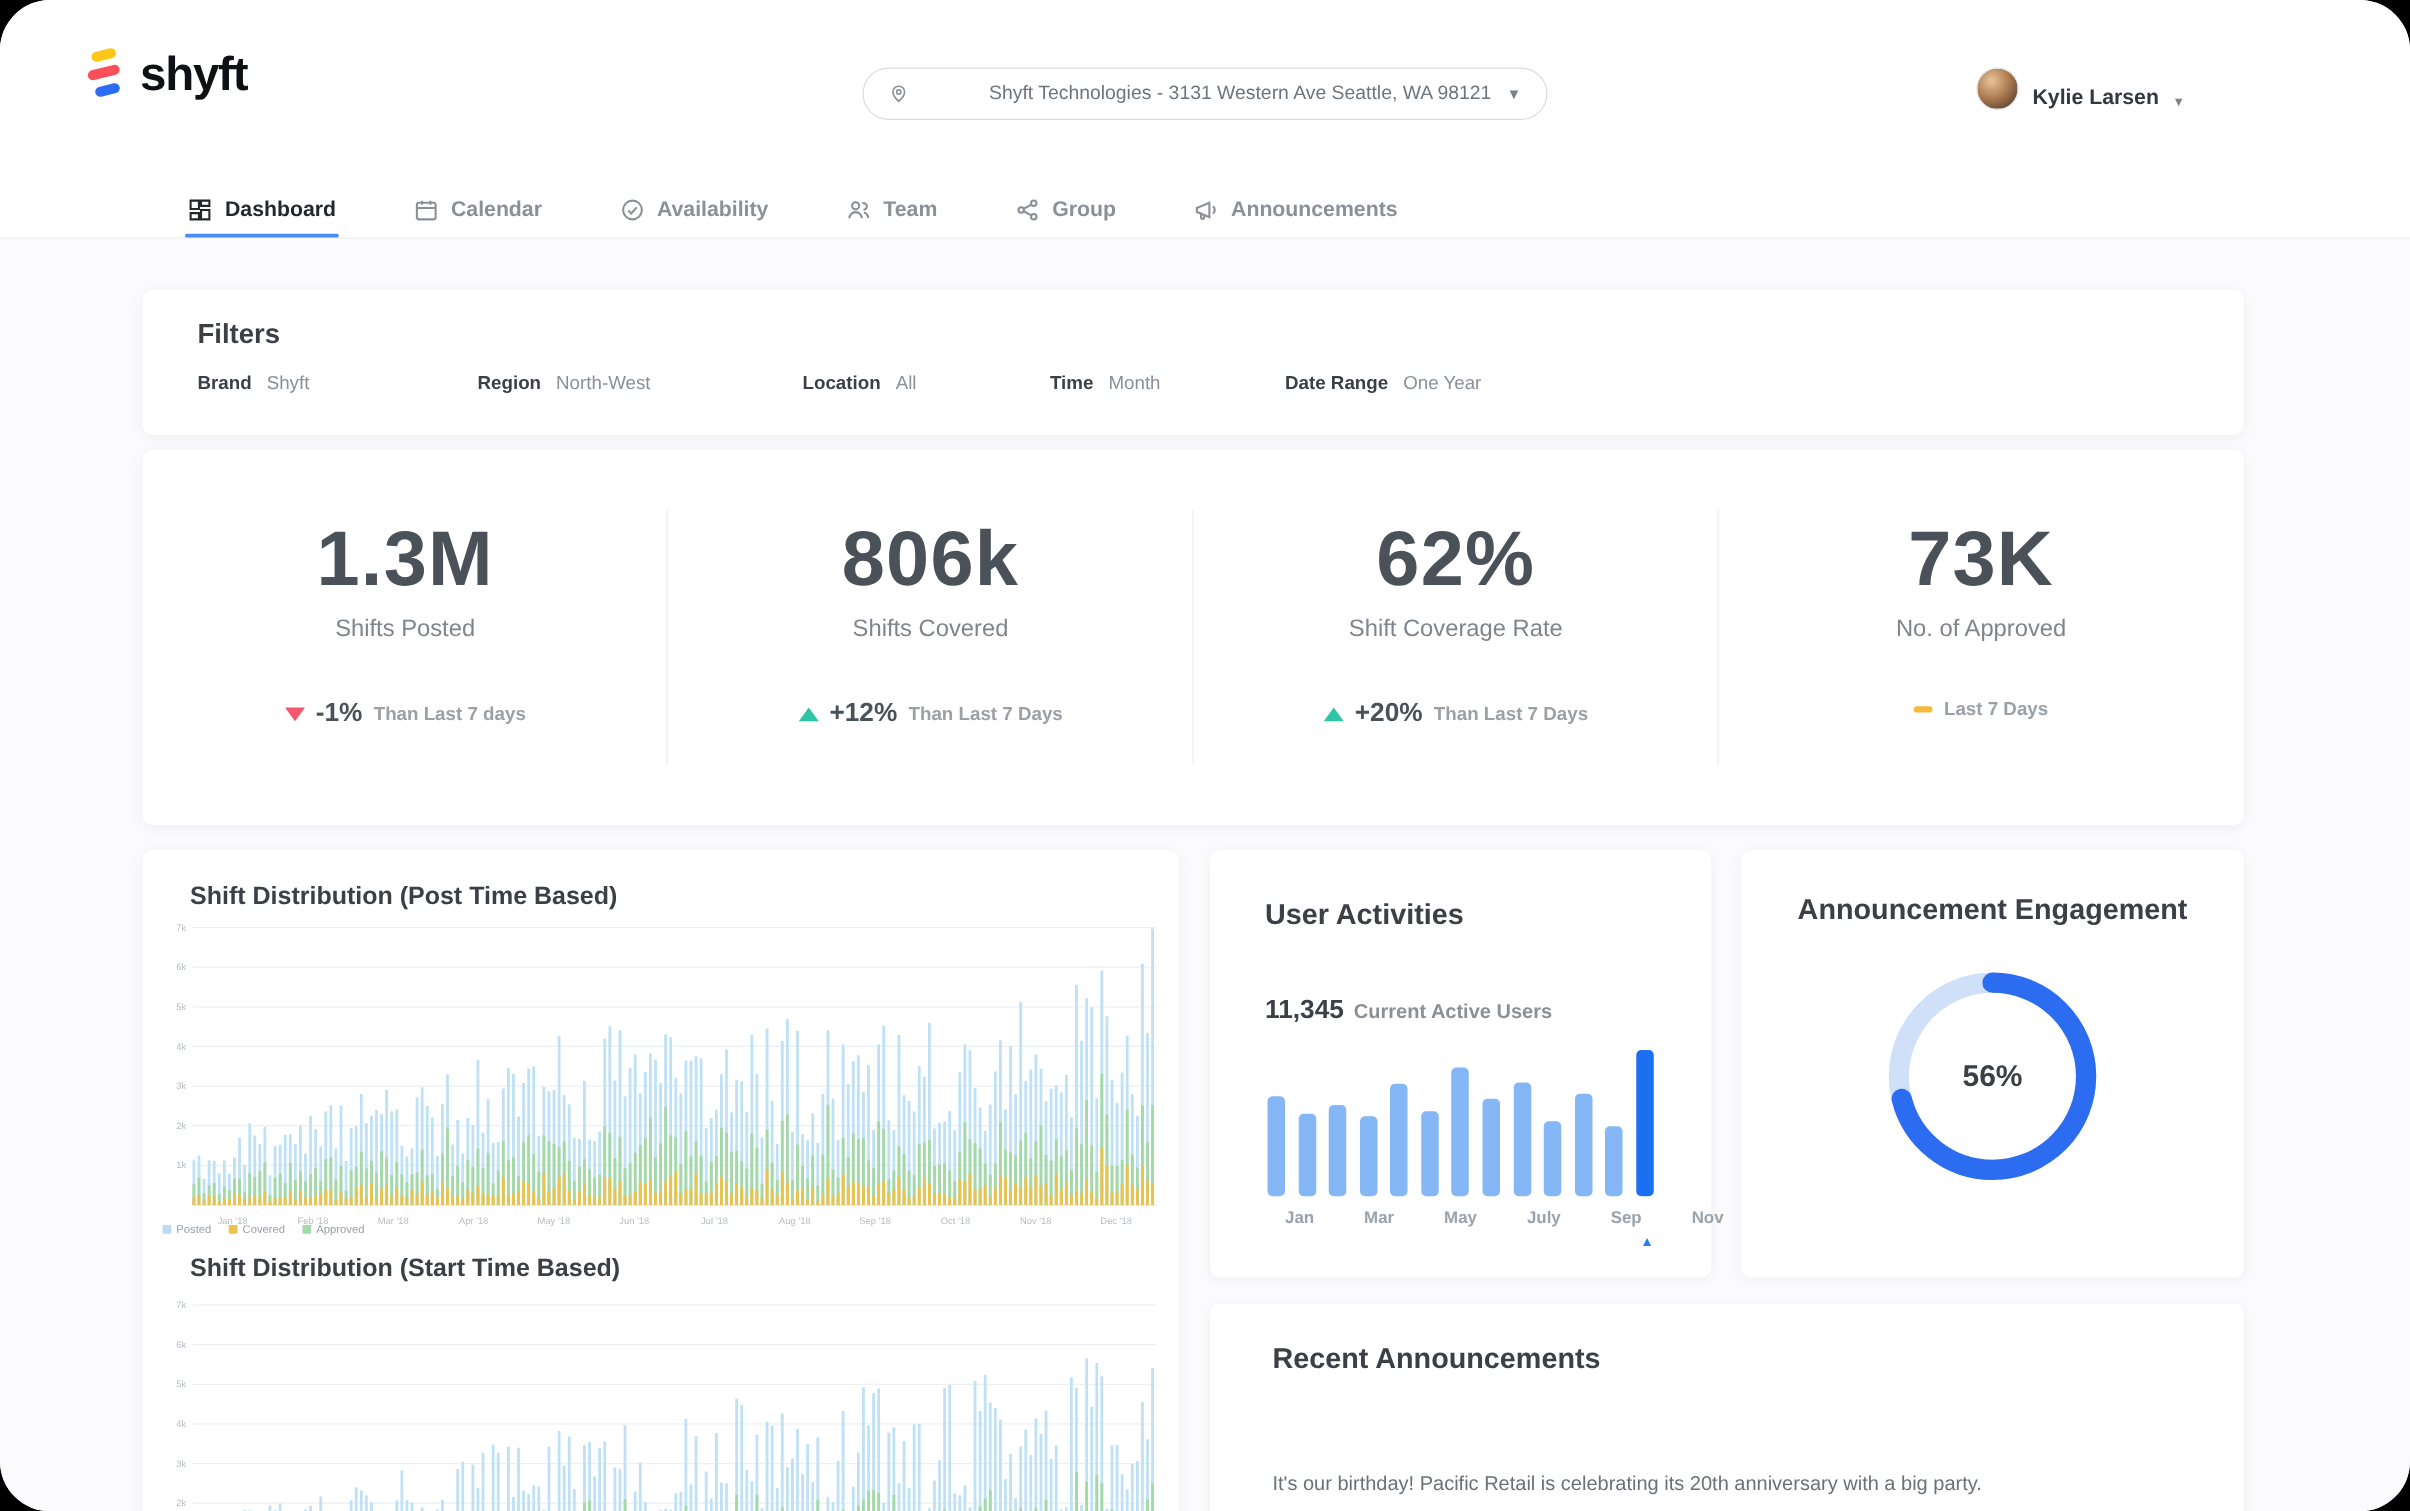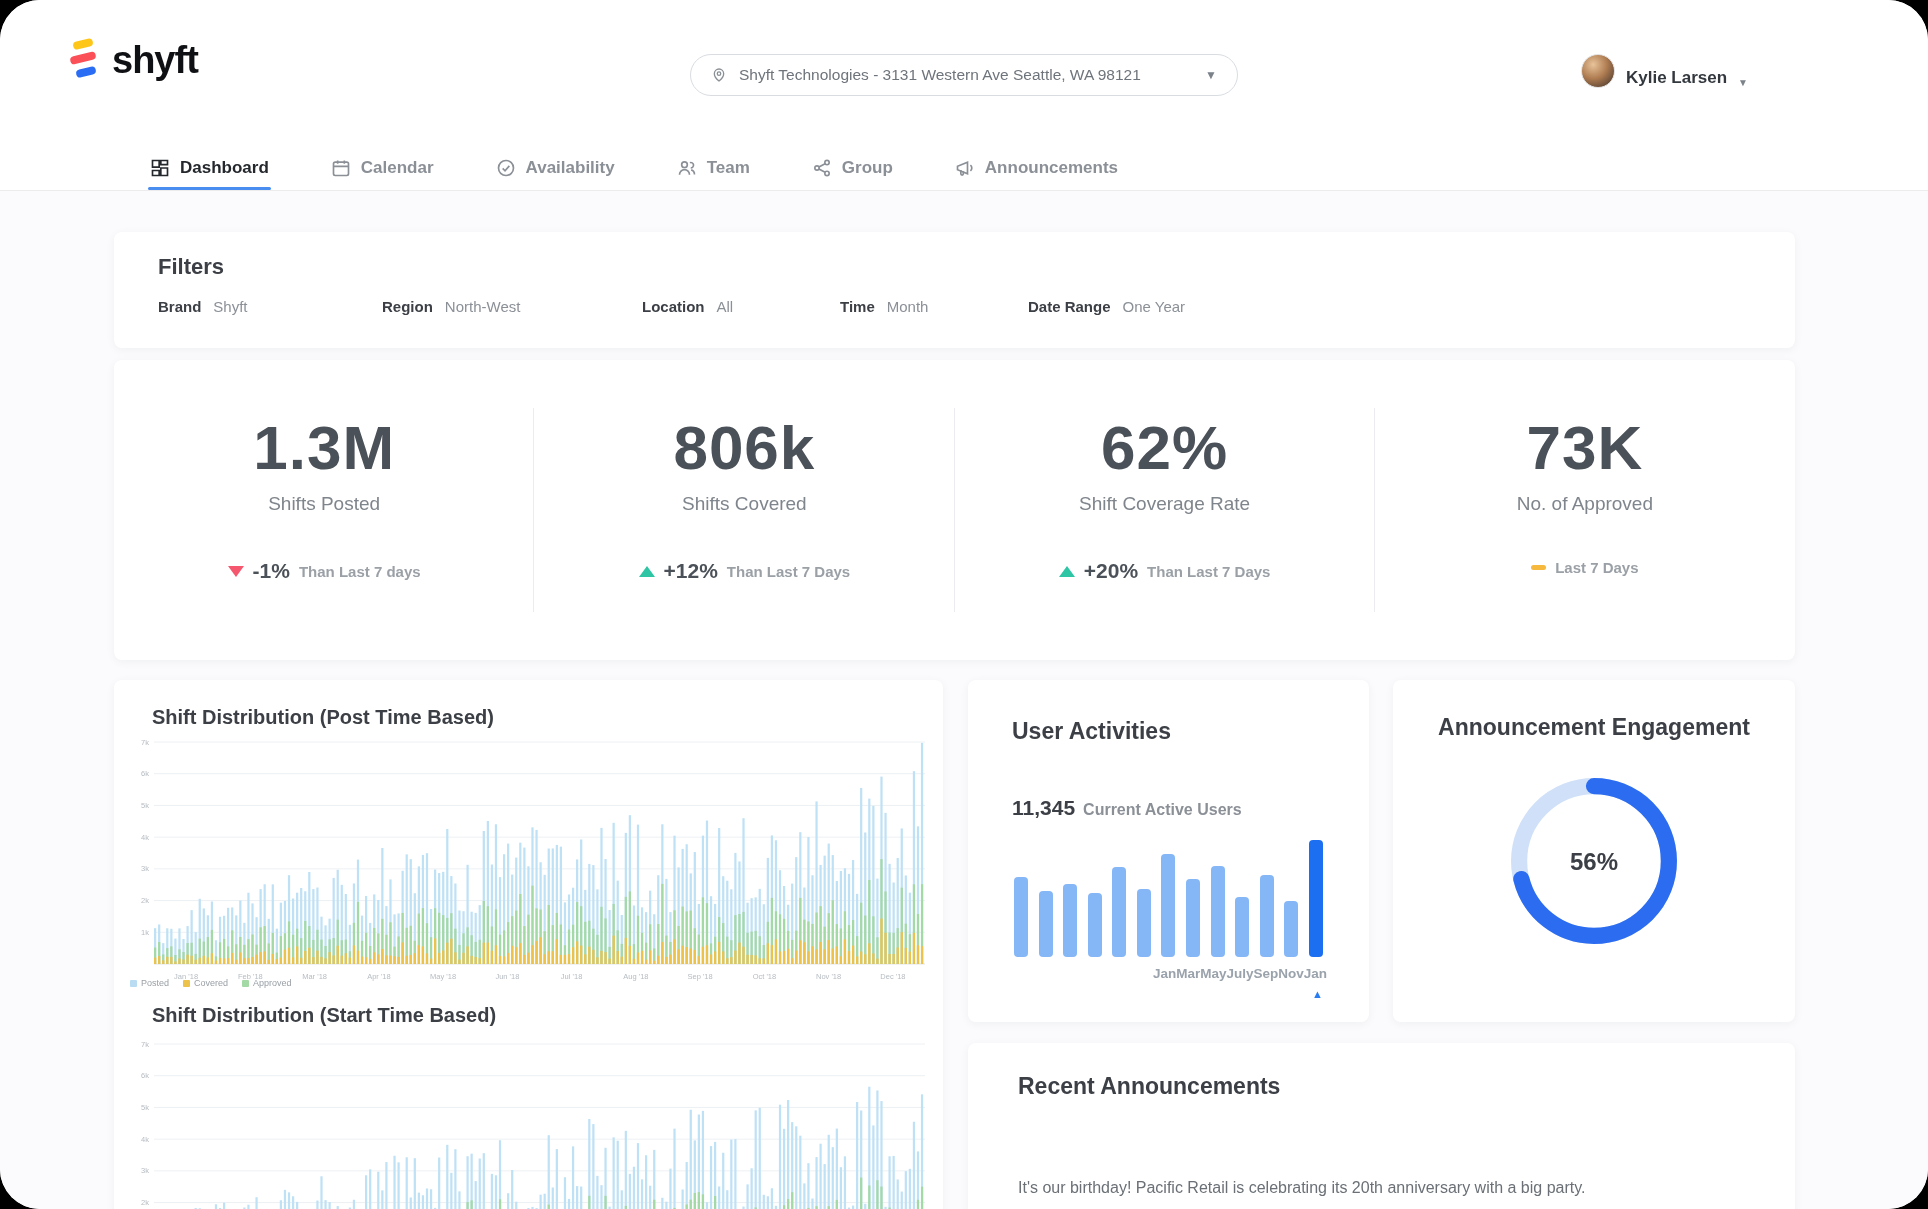--- a/index.html
+++ b/index.html
@@ -6,21 +6,21 @@
   html,body { background:#000; }
   body { width:1928px; height:1209px; font-family:"Liberation Sans", sans-serif; }
   .app { position:relative; width:1928px; height:1209px; background:#fff; border-radius:40px; overflow:hidden; }
 
   
   .topbar { position:relative; height:145px; background:#fff; }
   .logo { position:absolute; left:66px; top:38px; display:flex; align-items:center; gap:10px; }
   .logo-text { font-size:38px; font-weight:800; color:#0e1013; letter-spacing:-1px; }
   .loc-pill { position:absolute; left:50%; transform:translateX(-50%); top:54px; width:548px; height:42px;
     border:1px solid #d9dde2; border-radius:21px; background:#fff; display:flex; align-items:center; padding:0 20px; gap:12px; cursor:pointer; }
-  .loc-text { flex:1; font-size:15.5px; color:#6e747b; white-space:nowrap; overflow:hidden; }
+  .loc-text { flex:1; font-size:15.5px; color:#6e747b; white-space:nowrap; overflow:hidden;text-align:right; }
   .caret { color:#7c828a; font-size:12px; }
   .user { position:absolute; right:180px; top:54px; display:flex; align-items:flex-end; gap:11px; cursor:pointer; }
   .avatar { width:34px; height:34px; border-radius:50%; background:radial-gradient(circle at 35% 30%, #e8c39a 0%, #b07d52 45%, #3a2e28 100%); border:1px solid #e2e2e2; }
   .user-name { font-size:17px; font-weight:700; color:#33383e; }
 
   
   .tabs { height:46px; background:#fff; border-bottom:1px solid #ececec; display:flex; align-items:stretch; padding-left:150px; gap:62px; }
   .tab { display:flex; align-items:center; gap:10px; font-size:17px; font-weight:700; color:#8b9097; position:relative; cursor:pointer; }
   .tab svg { width:20px; height:20px; }
   .tab.active { color:#24282d; }
@@ -65,21 +65,21 @@
 
   
   .ua-card { left:968px; top:489px; width:401px; height:342px; }
   .ua-title { position:absolute; left:44px; top:38px; font-size:23px; font-weight:700; color:#3c4046; }
   .ua-statline { position:absolute; left:44px; top:116px; display:flex; align-items:baseline; gap:8px; }
   .ua-count { font-size:21px; font-weight:800; color:#3c4046; }
   .ua-count-label { font-size:16px; font-weight:700; color:#8b9097; }
   .ua-bars { position:absolute; left:46px; right:46px; top:160px; height:117px; display:flex; align-items:flex-end; justify-content:space-between; }
   .ua-bar { width:14px; border-radius:4px; background:#85b7f7; }
   .ua-bar.hl { background:#1d6ff2; }
-  .ua-months { position:absolute; left:42px; right:42px; top:286px; display:flex; justify-content:flex-end; }
+  .ua-months { position:absolute; left:60px; right:42px; top:286px; display:flex; justify-content:flex-start;gap:40px; }
   .ua-months span { font-size:13.5px; font-weight:700; color:#9aa2ab; }
   .ua-pointer { position:absolute; right:46px; top:308px; color:#2a7df0; font-size:11px; }
 
   
   .eng-card { left:1393px; top:489px; width:402px; height:342px; }
   .eng-title { position:absolute; left:0; right:0; top:34px; text-align:center; font-size:23px; font-weight:800; color:#3c4046; }
   .donut-wrap { position:absolute; left:50%; top:96px; transform:translateX(-50%); width:170px; height:170px; }
   .donut-center { position:absolute; left:0; right:0; top:72px; text-align:center; font-size:24px; font-weight:800; color:#3c4046; }
 
   

